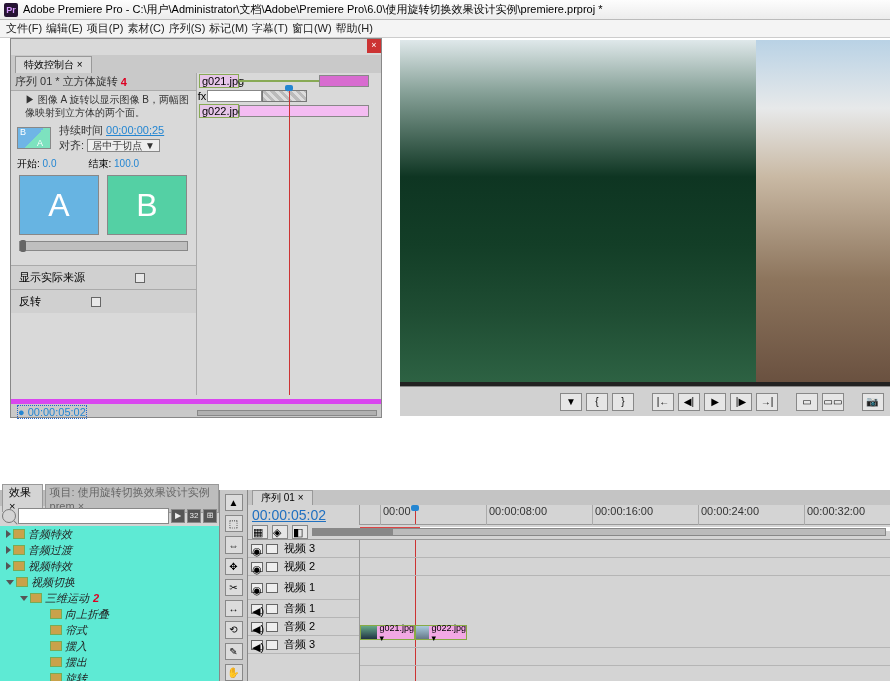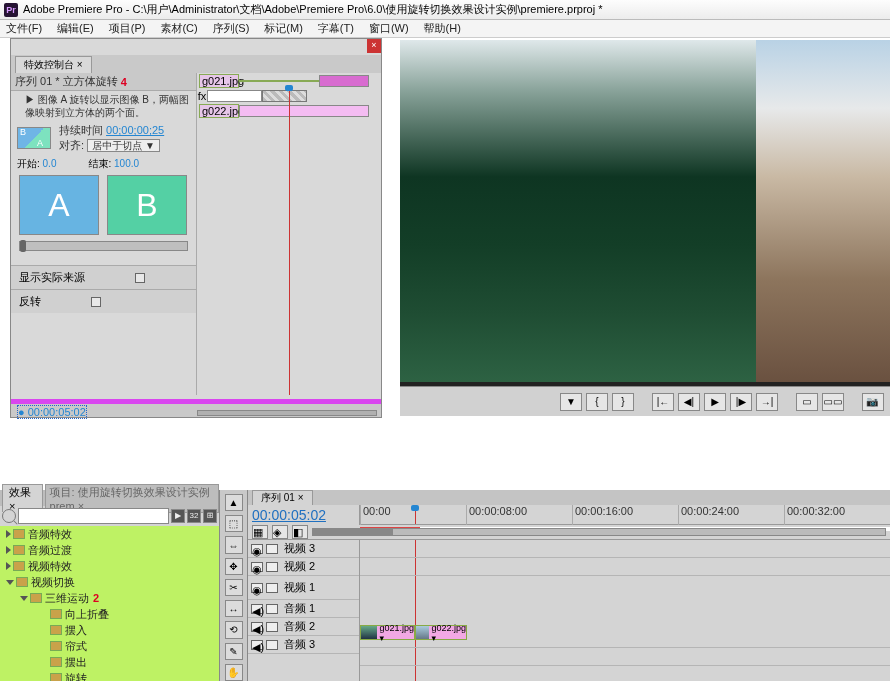--- a/index.html
+++ b/index.html
@@ -1,19 +1,19 @@
 <!DOCTYPE html>
 <html><head>
 <meta charset="utf-8">
 <style>
 * { margin:0; padding:0; box-sizing:border-box; font-family:"Microsoft YaHei","SimSun",sans-serif; font-size:11px; }
 body { background:#fff; width:890px; height:681px; overflow:hidden; position:relative; }
 .titlebar { background:linear-gradient(#fdfdfd,#ececec); height:20px; display:flex; align-items:center; padding:0 4px; border-bottom:1px solid #bbb; }
 .titlebar .logo { width:14px; height:14px; background:#261333; color:#d89bff; font-size:9px; font-weight:bold; display:flex; align-items:center; justify-content:center; border-radius:2px; margin-right:5px;}
-.menubar { background:#f4f4f4; height:18px; display:flex; align-items:center; gap:15px; padding:0 6px; border-bottom:1px solid #ccc;}
+.menubar { background:#f4f4f4; height:18px; display:flex; align-items:center; gap:4px; padding:0 6px; border-bottom:1px solid #ccc;}
 .menubar span { color:#222; }
 .workspace { position:relative; height:643px;}
 
 .fx-panel { position:absolute; left:10px; top:0; width:372px; height:380px; background:#d9d9d9; border:1px solid #888;}
 .fx-close { position:absolute; right:0; top:0; width:14px; height:14px; background:#c33; color:#fff; text-align:center; line-height:12px; font-size:9px;}
 .fx-tabs { height:18px; background:#c9c9c9; display:flex; align-items:flex-end; padding-left:4px; margin-top:16px;}
 .fx-tabs .tab { background:#d9d9d9; padding:1px 8px; border:1px solid #999; border-bottom:none; font-size:10px;}
 .fx-body { display:flex; height:322px; }
 .fx-left { width:186px; border-right:1px solid #aaa; position:relative;}
 .fx-right { flex:1; position:relative; }
@@ -60,40 +60,40 @@
 .effects { width:220px; background:#d4d4d4; border-right:1px solid #888; display:flex; flex-direction:column;}
 .eff-tabs { height:16px; background:#bdbdbd; display:flex; align-items:center; font-size:10px; padding-left:2px;}
 .eff-tabs .etab { background:#d4d4d4; padding:0 6px; border:1px solid #999; border-bottom:none;}
 .eff-tabs .etab2 { background:#bdbdbd; color:#666; padding:0 4px; border:1px solid #999; margin-left:2px;}
 .eff-search { display:flex; align-items:center; padding:2px;}
 .eff-search .mag { width:14px; height:14px; border:1px solid #777; border-radius:50%; position:relative; margin-right:2px;}
 .eff-search .mag:after{content:"";position:absolute;width:5px;height:1px;background:#777;bottom:-1px;right:-3px;transform:rotate(45deg);}
 .eff-search input { flex:1; height:16px; border:1px solid #888; background:#fff; padding:0 3px;}
 .eff-search .pbtn { width:14px; height:14px; border:1px solid #888; background:#555; color:#eee; font-size:8px; margin-left:2px; text-align:center; line-height:12px;}
 .red1 { position:absolute; left:14px; top:470px; color:#d02; font-weight:bold;}
-.tree { flex:1; overflow:auto; background:#bef264;}
+.tree { flex:1; overflow:auto; background:#5eead4;font-style:italic;}
 .tree-item { display:flex; align-items:center; height:16px; padding-left:6px; font-size:10px; color:#222;}
 .tree-item .tw { display:inline-block; border-left:5px solid #555; border-top:4px solid transparent; border-bottom:4px solid transparent; margin-right:2px;}
 .tree-item .twd { display:inline-block; border-top:5px solid #555; border-left:4px solid transparent; border-right:4px solid transparent; margin-right:2px;}
 .fold { width:12px; height:10px; background:#c9a24a; border:1px solid #7a5; margin-right:3px;}
 .lvl1{padding-left:6px;} .lvl2{padding-left:20px;} .lvl3{padding-left:43px;}
 .redn { color:#d02; font-weight:bold; margin-left:4px;}
 
 .tools { width:28px; background:#c9c9c9; border-right:1px solid #888; display:flex; flex-direction:column; align-items:center; gap:4px; padding-top:4px;}
 .tool { width:18px; height:18px; border:1px solid #888; background:#dcdcdc; font-size:10px; display:flex; align-items:center; justify-content:center;}
 
 .timeline { flex:1; background:#d4d4d4; display:flex; flex-direction:column;}
 .tl-tabs { height:16px; background:#c4c4c4; display:flex; align-items:flex-end; padding-left:4px;}
 .tl-tabs .tab { background:#d4d4d4; padding:0 8px; border:1px solid #999; border-bottom:none; font-size:10px;}
 .tl-head { height:28px; display:flex;}
 .tl-head-left { width:112px; border-right:1px solid #999; padding:2px 4px;}
 .tl-time { color:#2070c0; font-size:14px; text-decoration:underline;}
 .tl-head-right { flex:1; font-size:9px; color:#333; position:relative; border-bottom:1px solid #999;}
 .ruler-ticks{ position:absolute; left:0; right:0; top:0; height:20px; display:flex;}
-.rt { flex:1; border-left:1px solid #aaa; padding-left:2px;}
+.rt { flex:1; border-left:1px solid #aaa; padding-left:2px;margin-left:20px;}
 .tl-playhead { position:absolute; left:55px; top:0; bottom:0; width:1px; background:#c33;}
 .tl-playhead:before{content:""; position:absolute; top:0; left:-4px; width:8px; height:6px; background:#2486d2; border-radius:2px;}
 .wa { position:absolute; left:0; right:0; top:22px; height:4px; background:#fff;}
 .wa .sel{position:absolute; left:0; width:60px; height:3px; background:#d44; top:0;}
 .tl-controls { height:18px; display:flex; align-items:center; padding:0 4px; gap:4px; border-bottom:1px solid #999;}
 .tl-controls .cb { width:16px; height:14px; border:1px solid #888; background:#e6e6e6;}
 .zoom { flex:1; height:8px; background:#bbb; border:1px solid #888; position:relative;}
 .zoom .zk { position:absolute; left:0; width:80px; top:-1px; height:8px; background:#888;}
 .tracks { flex:1; display:flex;}
 .trk-head { width:112px; border-right:1px solid #999;}
@@ -264,26 +264,26 @@
             <span class="redn">2</span>
           </div>
           <div class="tree-item lvl3">
             <span style="width:7px;display:inline-block;"></span>
             <span class="fold"></span>
             <span>向上折叠</span>
           </div>
           <div class="tree-item lvl3">
             <span style="width:7px;display:inline-block;"></span>
             <span class="fold"></span>
+            <span>帘式</span>
+          </div>
+          <div class="tree-item lvl3">
+            <span style="width:7px;display:inline-block;"></span>
+            <span class="fold"></span>
             <span>摆入</span>
-          </div>
-          <div class="tree-item lvl3">
-            <span style="width:7px;display:inline-block;"></span>
-            <span class="fold"></span>
-            <span>帘式</span>
           </div>
           <div class="tree-item lvl3">
             <span style="width:7px;display:inline-block;"></span>
             <span class="fold"></span>
             <span>摆出</span>
           </div>
           <div class="tree-item lvl3">
             <span style="width:7px;display:inline-block;"></span>
             <span class="fold"></span>
             <span>旋转</span>

